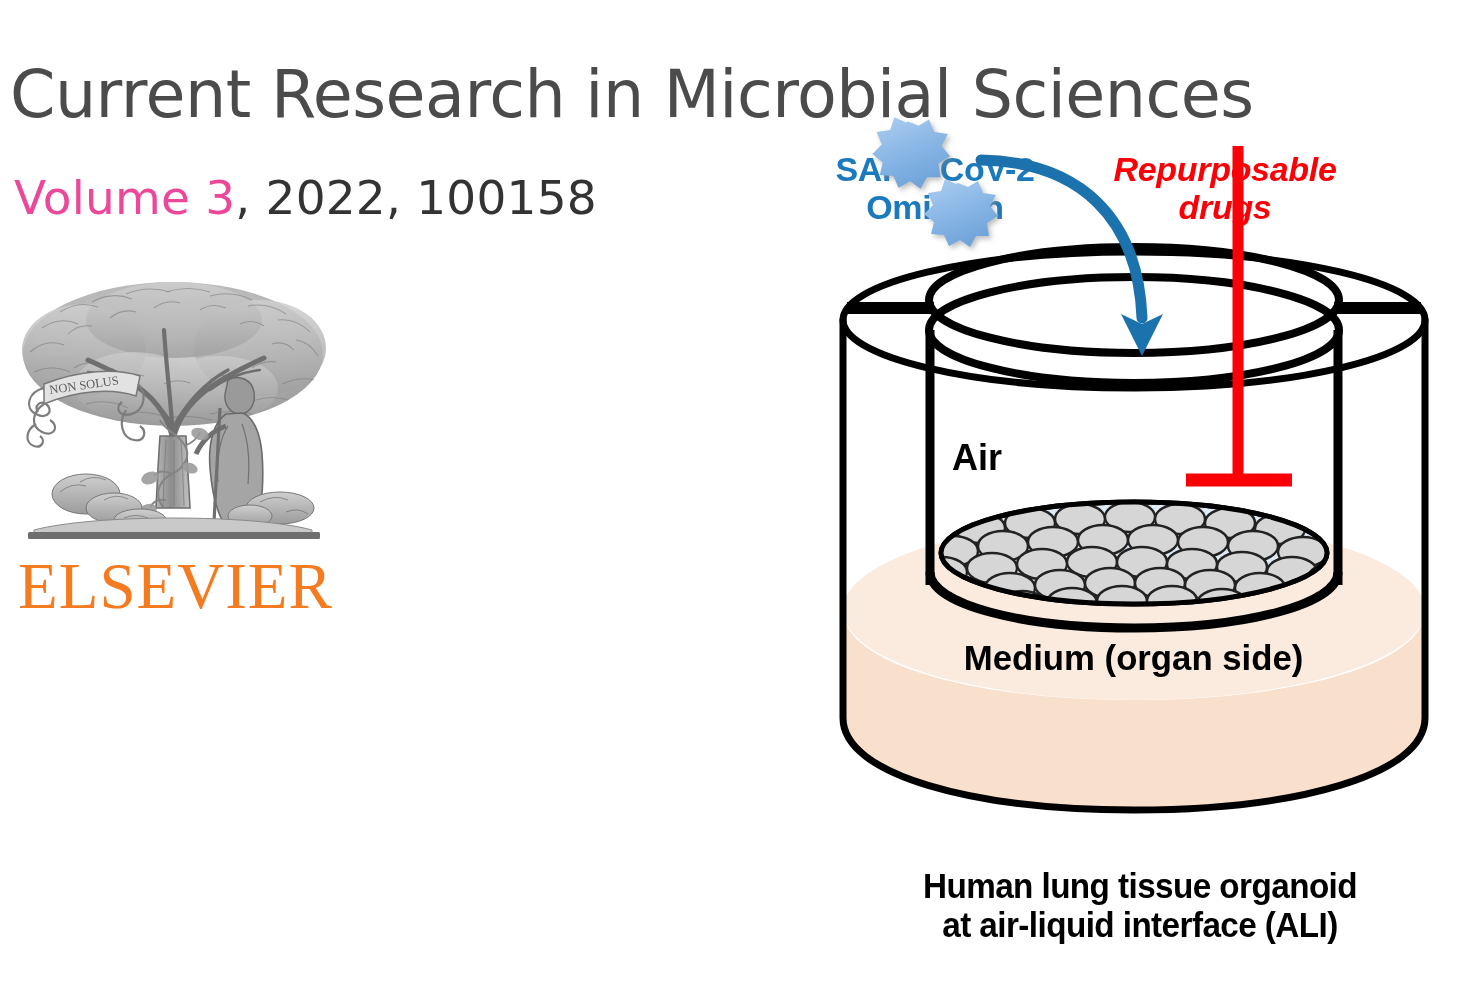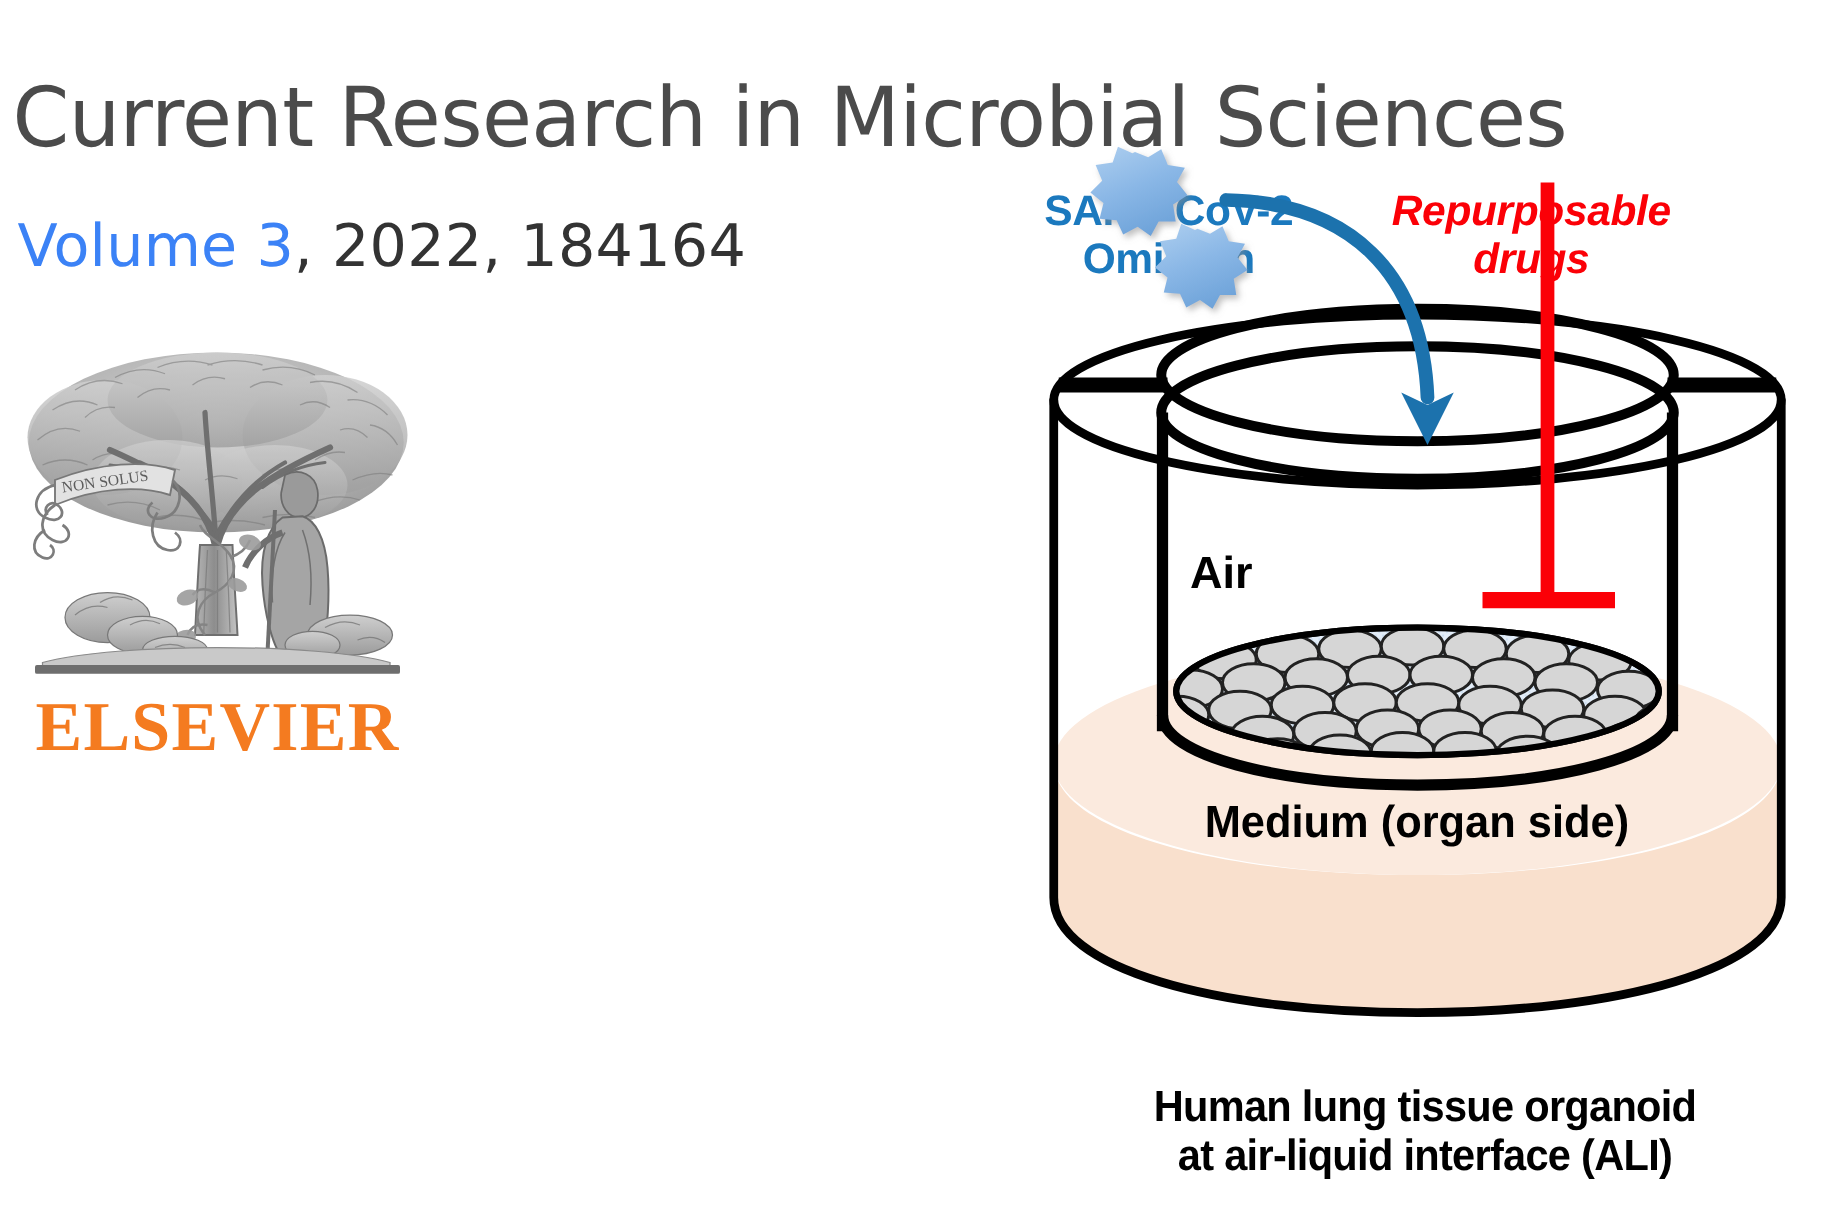--- a/index.html
+++ b/index.html
@@ -43,21 +43,21 @@
     position: absolute;
     left: 14px;
     top: 138px;
     font-family: "DejaVu Sans", sans-serif;
     font-size: 47px;
     font-weight: 400;
     color: #333333;
     white-space: nowrap;
     letter-spacing: 0.2px;
   }
-  #journal-volume-line .vol-blue { color: #3b82f6; }
+  #journal-volume-line .vol-blue { color: #ec4899; }
 
   
   #elsevier-logo {
     position: absolute;
     left: 14px;
     top: 236px;
     width: 318px;
     height: 354px;
   }
   #elsevier-tree-mark {
@@ -67,22 +67,22 @@
     width: 318px;
     height: 288px;
   }
   #elsevier-wordmark {
     position: absolute;
     left: 4px;
     top: 286px;
     width: 312px;
     text-align: center;
     font-family: "Liberation Serif", serif;
-    font-size: 56px;
-    font-weight: 700;
+    font-size: 65px;
+    font-weight: 400;
     letter-spacing: 1px;
     color: #f47b20;
     line-height: 1;
   }
 
   
   #diagram-panel {
     position: absolute;
     left: 790px;
     top: 0;
@@ -143,21 +143,21 @@
     fill: #000000;
   }
 </style>
 </head>
 <body>
 
 <div id="journal-panel">
 
   <div id="journal-title">Current Research in Microbial Sciences</div>
 
-  <div id="journal-volume-line"><span class="vol-blue">Volume 3</span><span>, 2022, 184164</span></div>
+  <div id="journal-volume-line"><span class="vol-blue">Volume 3</span><span>, 2022, 100158</span></div>
 
   <div id="elsevier-logo">
 
     <svg id="elsevier-tree-mark" viewBox="0 0 318 288">
       <defs>
         <linearGradient id="gFoliage" x1="0" y1="0" x2="0" y2="1">
           <stop offset="0" stop-color="#cfcfcf"></stop>
           <stop offset="1" stop-color="#9c9c9c"></stop>
         </linearGradient>
         <linearGradient id="gTrunk" x1="0" y1="0" x2="1" y2="0">

